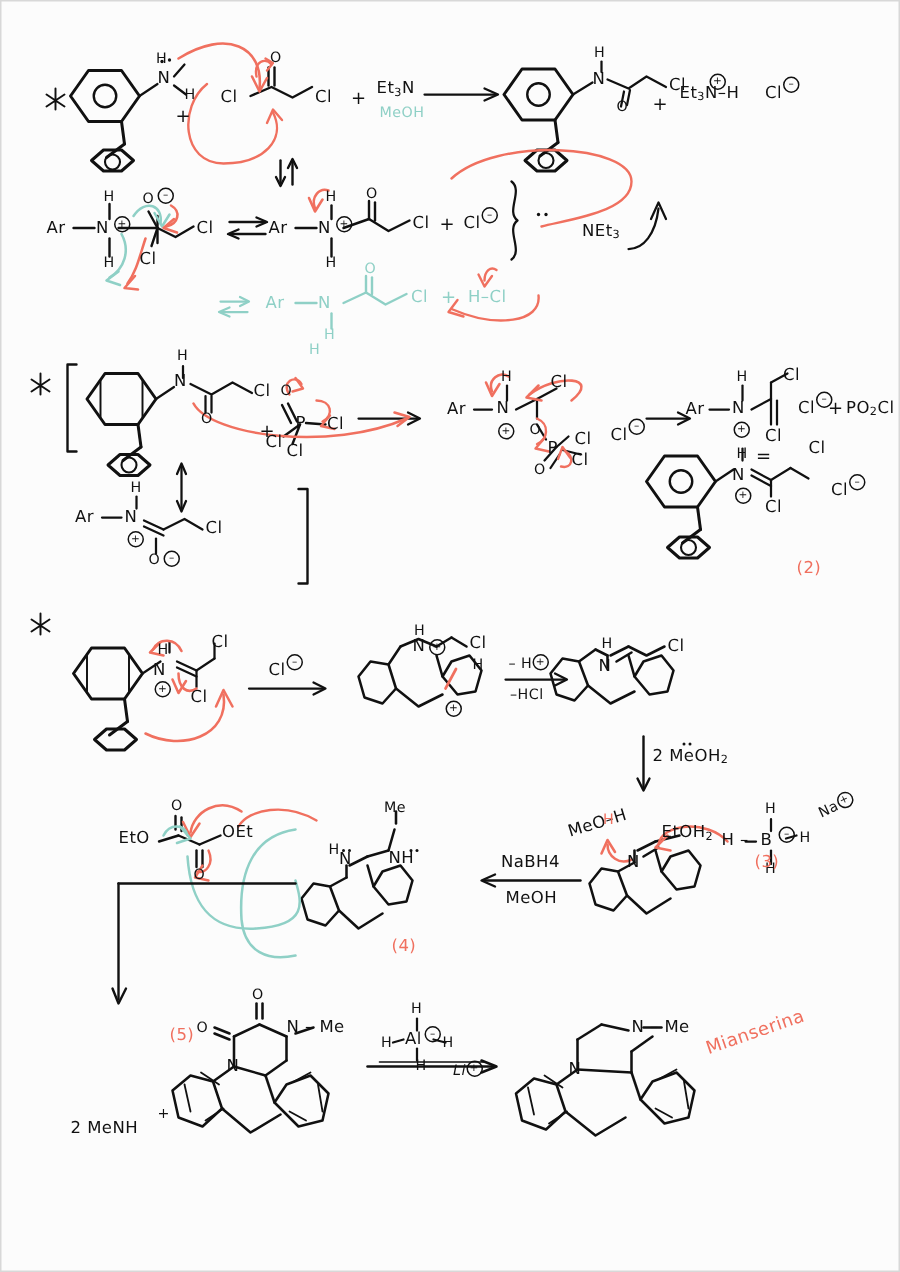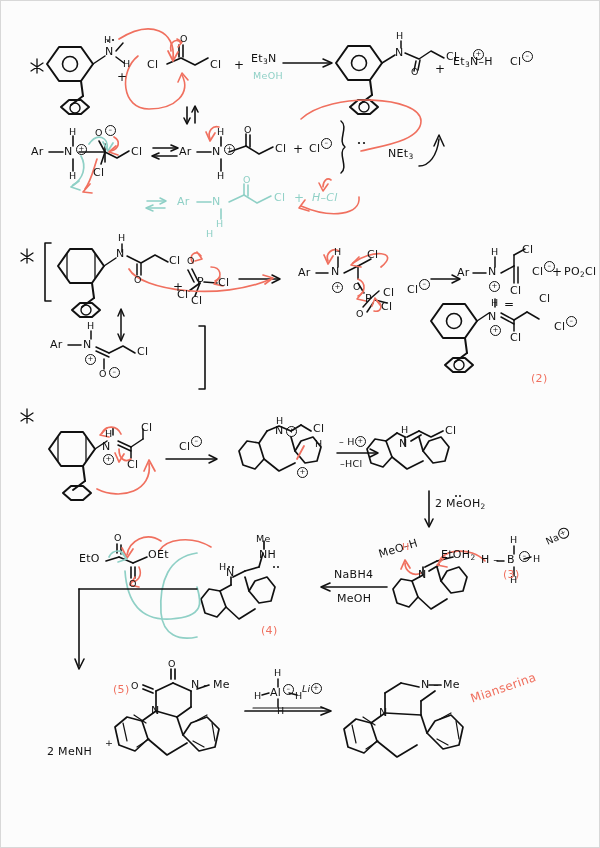--- a/index.html
+++ b/index.html
@@ -680,21 +680,21 @@
   <div class="hw b lbl" style="left:355px; top:147px;margin-left:32px;">
     <span>NEt</span><span class="sub">3</span>
   </div>
 
   <div class="hw t lbl" style="left:176px; top:195px;">Ar</div>
   <div class="hw t lbl" style="left:211px; top:195px;">N</div>
   <div class="hw t sm" style="left:215px; top:218px;">H</div>
   <div class="hw t sm" style="left:242px; top:174px;">O</div>
   <div class="hw t lbl" style="left:273px; top:191px;">Cl</div>
   <div class="hw t md" style="left:293px; top:191px;">+</div>
-  <div class="hw t lbl" style="left:311px; top:191px;font-style:italic;">H–Cl</div>
+  <div class="hw t lbl" style="left:311px; top:191px;">H–Cl</div>
 
   <div class="hw b sm" style="left:117px; top:232px;">H</div>
   <div class="hw b lbl" style="left:115px; top:247px;">N</div>
   <div class="hw b sm" style="left:133px; top:274px;">O</div>
   <div class="hw b lbl" style="left:168px; top:254px;">Cl</div>
   <div class="hw b md" style="left:172px; top:280px;">+</div>
   <div class="hw b lbl" style="left:196px; top:275px;">P</div>
   <div class="hw b sm" style="left:186px; top:255px;">O</div>
   <div class="hw b lbl" style="left:217px; top:276px;">Cl</div>
   <div class="hw b lbl" style="left:176px; top:288px;">Cl</div>
@@ -793,21 +793,21 @@
     <span>Na</span><span class="chg">+</span>
   </div>
   <div class="hw r lbl" style="left:502px; top:568px;">(3)</div>
 
   <div class="hw b lbl" style="left:333px; top:568px;">NaBH4</div>
   <div class="hw b lbl" style="left:336px; top:592px;">MeOH</div>
 
   <div class="hw b sm" style="left:218px; top:561px;">H</div>
   <div class="hw b lbl" style="left:225px; top:566px;">N</div>
   <div class="hw b sm" style="left:255px; top:533px;">Me</div>
-  <div class="hw b lbl" style="left:258px; top:548px;">NH</div>
+  <div class="hw b lbl" style="left:258px; top:565px;">NH</div>
   <div class="hw r lbl" style="left:260px; top:624px;">(4)</div>
 
   <div class="hw b lbl" style="left:78px; top:552px;">EtO</div>
   <div class="hw b sm" style="left:113px; top:532px;">O</div>
   <div class="hw b sm" style="left:128px; top:578px;">O</div>
   <div class="hw b lbl" style="left:147px; top:548px;">OEt</div>
 
   <div class="hw r lbl" style="left:112px; top:683px;">(5)</div>
   <div class="hw b sm" style="left:167px; top:658px;">O</div>
   <div class="hw b sm" style="left:130px; top:680px;">O</div>
@@ -819,21 +819,21 @@
     <span>2</span> <span>MeNH</span>
   </div>
   <div class="hw b sm" style="left:104px; top:737px;">+</div>
 
   <div class="hw b sm" style="left:273px; top:667px;">H</div>
   <div class="hw b lbl" style="left:269px; top:686px;">Al</div>
   <div class="hw b xs" style="left:282px; top:683px;"><span class="chg">–</span></div>
   <div class="hw b sm" style="left:253px; top:690px;">H</div>
   <div class="hw b sm" style="left:294px; top:690px;">H</div>
   <div class="hw b sm" style="left:276px; top:705px;">H</div>
-  <div class="hw b sm" style="left:301px; top:682px;font-style:italic;">
+  <div class="hw b sm" style="left:301px; top:706px;font-style:italic;">
     <span>Li</span><span class="chg">+</span>
   </div>
 
   <div class="hw b lbl" style="left:420px; top:678px;">
     <span>N –</span> <span>Me</span>
   </div>
   <div class="hw b lbl" style="left:378px; top:706px;">N</div>
   <div class="hw r md" style="left:470px; top:692px; transform:rotate(-19deg);">Mianserina</div>
 
 </div>

